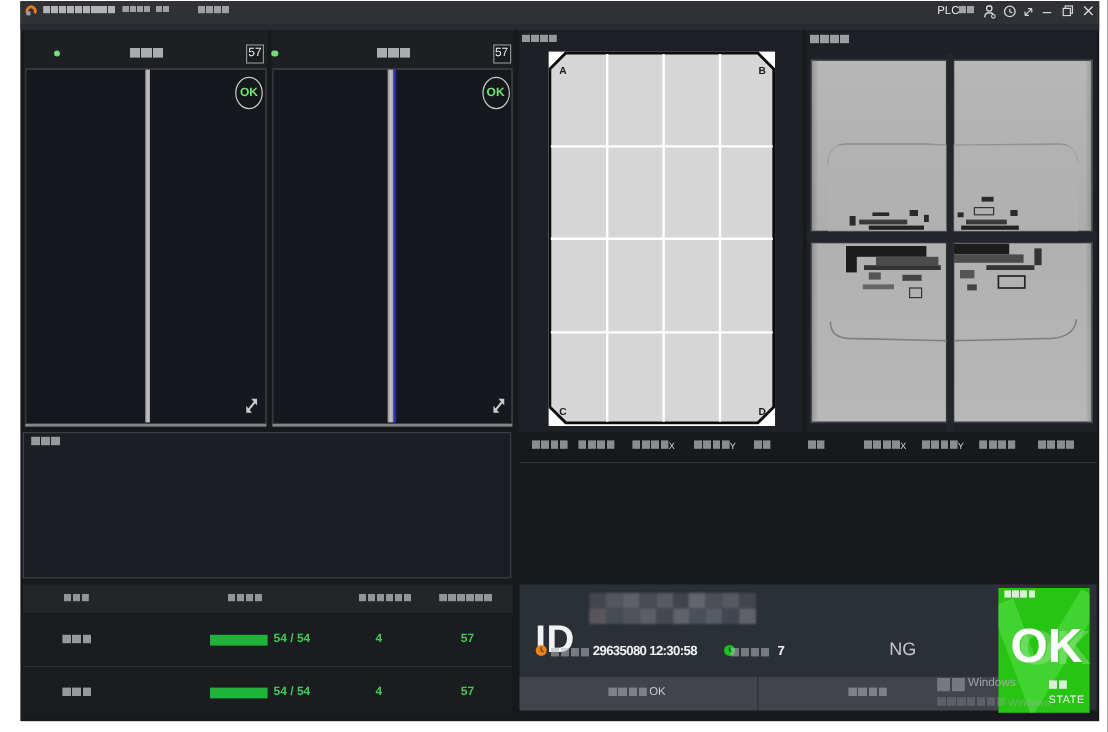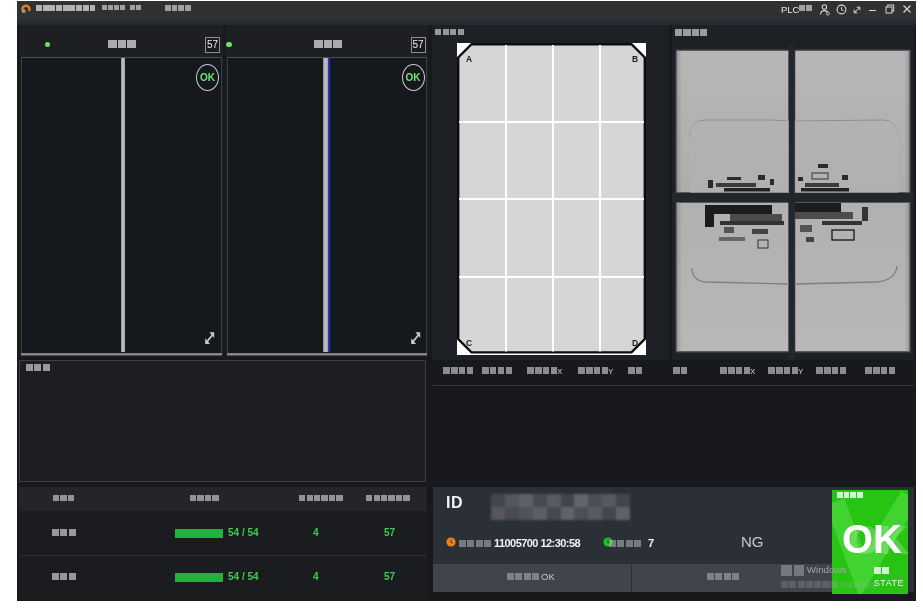--- a/index.html
+++ b/index.html
@@ -191,21 +191,21 @@
 <div class="abs" style="left:175px;top:528.5px;width:48px;height:9px;background:#1fb33c;"></div>
 <div class="abs" style="left:228px;top:527px;color:#3ecb52;font-size:10px;font-weight:bold;">54 / 54</div>
 <div class="abs" style="left:313px;top:527px;color:#3ecb52;font-size:10px;font-weight:bold;">4</div>
 <div class="abs" style="left:384px;top:527px;color:#3ecb52;font-size:10px;font-weight:bold;">57</div>
 <div class="abs" style="left:51.9px;top:573px;height:8px;color:#e3e4e5;font-size:0;line-height:0;"><span style="display:inline-block;vertical-align:top;width:23.8px;height:7.0px;background:repeating-linear-gradient(90deg,currentColor 0 7.0px,transparent 7.0px 8.4px);opacity:0.62;"></span></div>
 <div class="abs" style="left:175px;top:572.5px;width:48px;height:9px;background:#1fb33c;"></div>
 <div class="abs" style="left:228px;top:571px;color:#3ecb52;font-size:10px;font-weight:bold;">54 / 54</div>
 <div class="abs" style="left:313px;top:571px;color:#3ecb52;font-size:10px;font-weight:bold;">4</div>
 <div class="abs" style="left:384px;top:571px;color:#3ecb52;font-size:10px;font-weight:bold;">57</div>
 <div class="abs" style="left:433px;top:487px;width:481px;height:105px;background:#2b3036;"></div>
-<div class="abs" style="left:446px;top:494px;color:#f2f3f4;font-size:16px;font-weight:bold;letter-spacing:0.5px;">ID</div>
+<div class="abs" style="left:446px;top:514px;color:#f2f3f4;font-size:32px;font-weight:bold;letter-spacing:0.5px;">ID</div>
 <div class="abs" style="left:491px;top:494px;width:139px;height:26px;overflow:hidden;filter:blur(1.1px);">
     <div style="position:absolute;left:0.0px;top:0px;width:14px;height:13px;background:#43474d;"></div>
     <div style="position:absolute;left:13.9px;top:0px;width:14px;height:13px;background:#53575d;"></div>
     <div style="position:absolute;left:27.8px;top:0px;width:14px;height:13px;background:#5e6268;"></div>
     <div style="position:absolute;left:41.7px;top:0px;width:14px;height:13px;background:#484c52;"></div>
     <div style="position:absolute;left:55.6px;top:0px;width:14px;height:13px;background:#585c62;"></div>
     <div style="position:absolute;left:69.5px;top:0px;width:14px;height:13px;background:#41454b;"></div>
     <div style="position:absolute;left:83.4px;top:0px;width:14px;height:13px;background:#62666c;"></div>
     <div style="position:absolute;left:97.3px;top:0px;width:14px;height:13px;background:#4c5056;"></div>
     <div style="position:absolute;left:111.2px;top:0px;width:14px;height:13px;background:#565a60;"></div>
@@ -219,21 +219,21 @@
     <div style="position:absolute;left:83.4px;top:13px;width:14px;height:13px;background:#4b4f59;"></div>
     <div style="position:absolute;left:97.3px;top:13px;width:14px;height:13px;background:#575b63;"></div>
     <div style="position:absolute;left:111.2px;top:13px;width:14px;height:13px;background:#424650;"></div>
     <div style="position:absolute;left:125.10000000000001px;top:13px;width:14px;height:13px;background:#5e6268;"></div>
   </div>
 <svg class="abs" style="left:446px;top:537px" width="10" height="10" viewBox="0 0 10 10">
 <circle cx="5" cy="5" r="4.6" fill="#e8821e"></circle>
     <path d="M5 2.4 L5 5.2 L7 6.2" stroke="#7a4206" stroke-width="1.2" fill="none"></path>
   </svg>
 <div class="abs" style="left:459px;top:540px;height:8px;color:#b4b8ba;font-size:0;line-height:0;"><span style="display:inline-block;vertical-align:top;width:32.2px;height:7.0px;background:repeating-linear-gradient(90deg,currentColor 0 7.0px,transparent 7.0px 8.4px);opacity:0.55;"></span></div>
-<div class="abs" style="left:494px;top:537px;color:#f0f1f2;font-size:11px;font-weight:bold;letter-spacing:-0.55px;">11005700 12:30:58</div>
+<div class="abs" style="left:494px;top:537px;color:#f0f1f2;font-size:11px;font-weight:bold;letter-spacing:-0.55px;">29635080 12:30:58</div>
 <svg class="abs" style="left:603px;top:537px" width="10" height="10" viewBox="0 0 10 10">
 <circle cx="5" cy="5" r="4.6" fill="#19c41f"></circle>
     <path d="M5 2.4 L5 5.2 L7 6.2" stroke="#0a5d0d" stroke-width="1.2" fill="none"></path>
   </svg>
 <div class="abs" style="left:609px;top:540px;height:8px;color:#b4b8ba;font-size:0;line-height:0;"><span style="display:inline-block;vertical-align:top;width:32.2px;height:7.0px;background:repeating-linear-gradient(90deg,currentColor 0 7.0px,transparent 7.0px 8.4px);opacity:0.55;"></span></div>
 <div class="abs" style="left:648px;top:537px;color:#f0f1f2;font-size:11px;font-weight:bold;">7</div>
 <div class="abs" style="left:433px;top:563.5px;width:198px;height:28px;background:#41454b;"></div>
 <div class="abs" style="left:632px;top:563.5px;width:200px;height:28px;background:#41454b;"></div>
 <div class="abs" style="left:507px;top:572.5px;height:8px;color:#c6c8ca;font-size:0;line-height:0;"><span style="display:inline-block;vertical-align:top;width:32.2px;height:7.0px;background:repeating-linear-gradient(90deg,currentColor 0 7.0px,transparent 7.0px 8.4px);opacity:0.46;"></span></div>
 <div class="abs" style="left:541px;top:569.5px;color:#c6c8ca;font-size:9.5px;line-height:13px;">OK</div>

